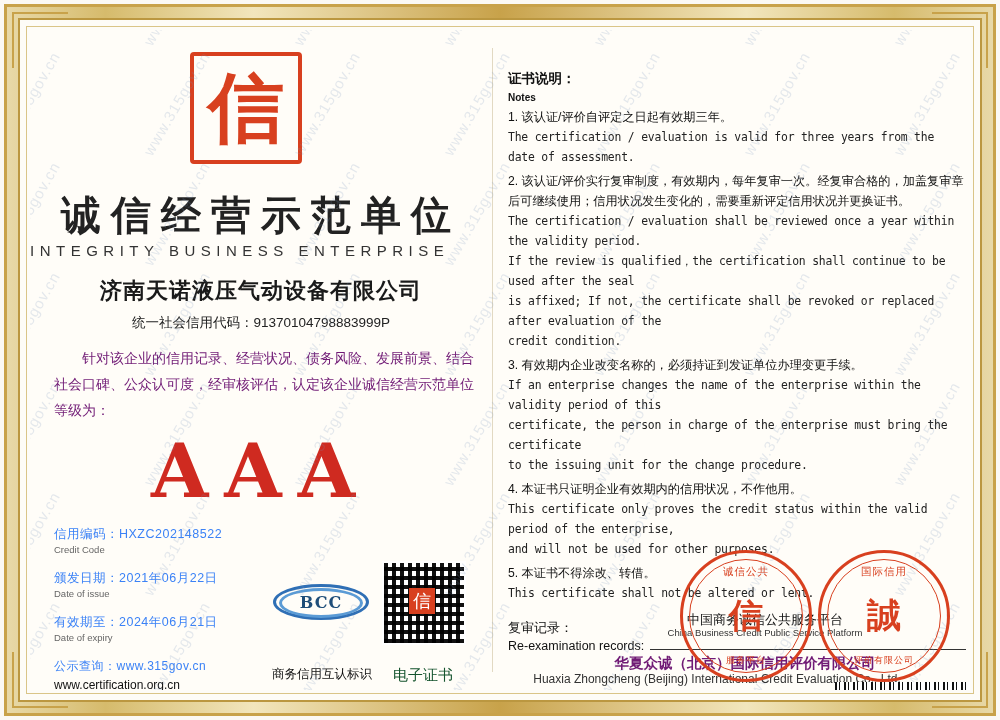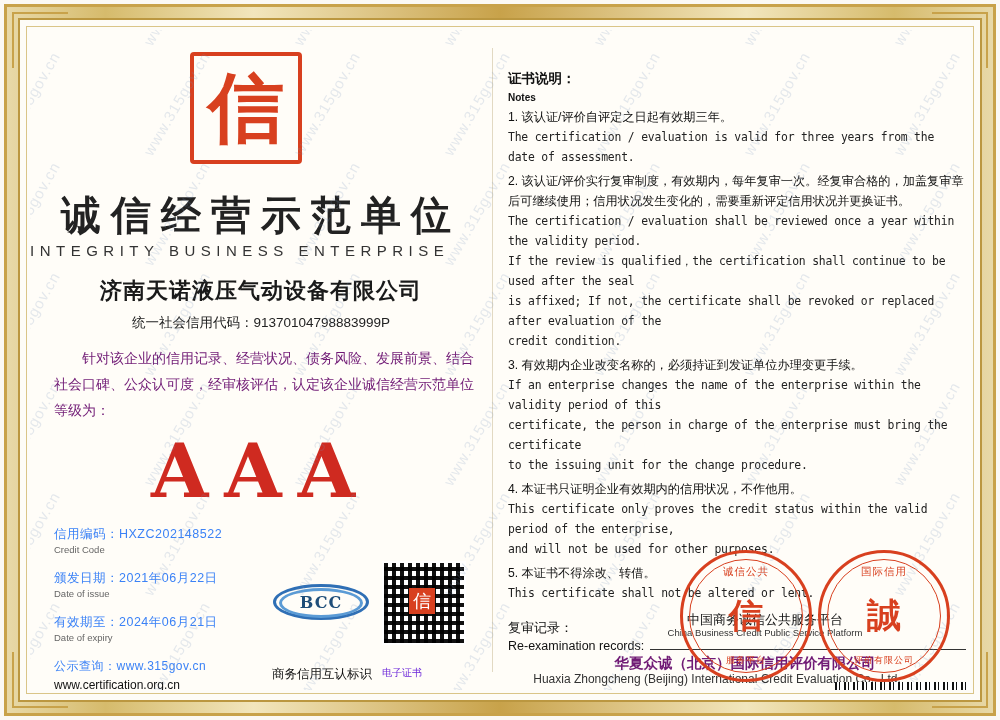--- a/index.html
+++ b/index.html
@@ -260,23 +260,23 @@
     align-items: center;
     justify-content: center;
     color: #fff;
     font-size: 18px;
     font-family: "DejaVu Serif", serif;
   }
   .qr-caption {
     position: absolute;
     left: 352px; top: 636px;
     width: 82px;
-    text-align: left;
-    font-size: 10px;
-    color: #6d28d9;
+    text-align: center;
+    font-size: 15px;
+    color: #14532d;
   }
 
   
   .right-col {
     position: absolute;
     left: 478px; top: 16px;
     width: 458px;
     z-index: 3;
   }
   .notes-title-cn {

